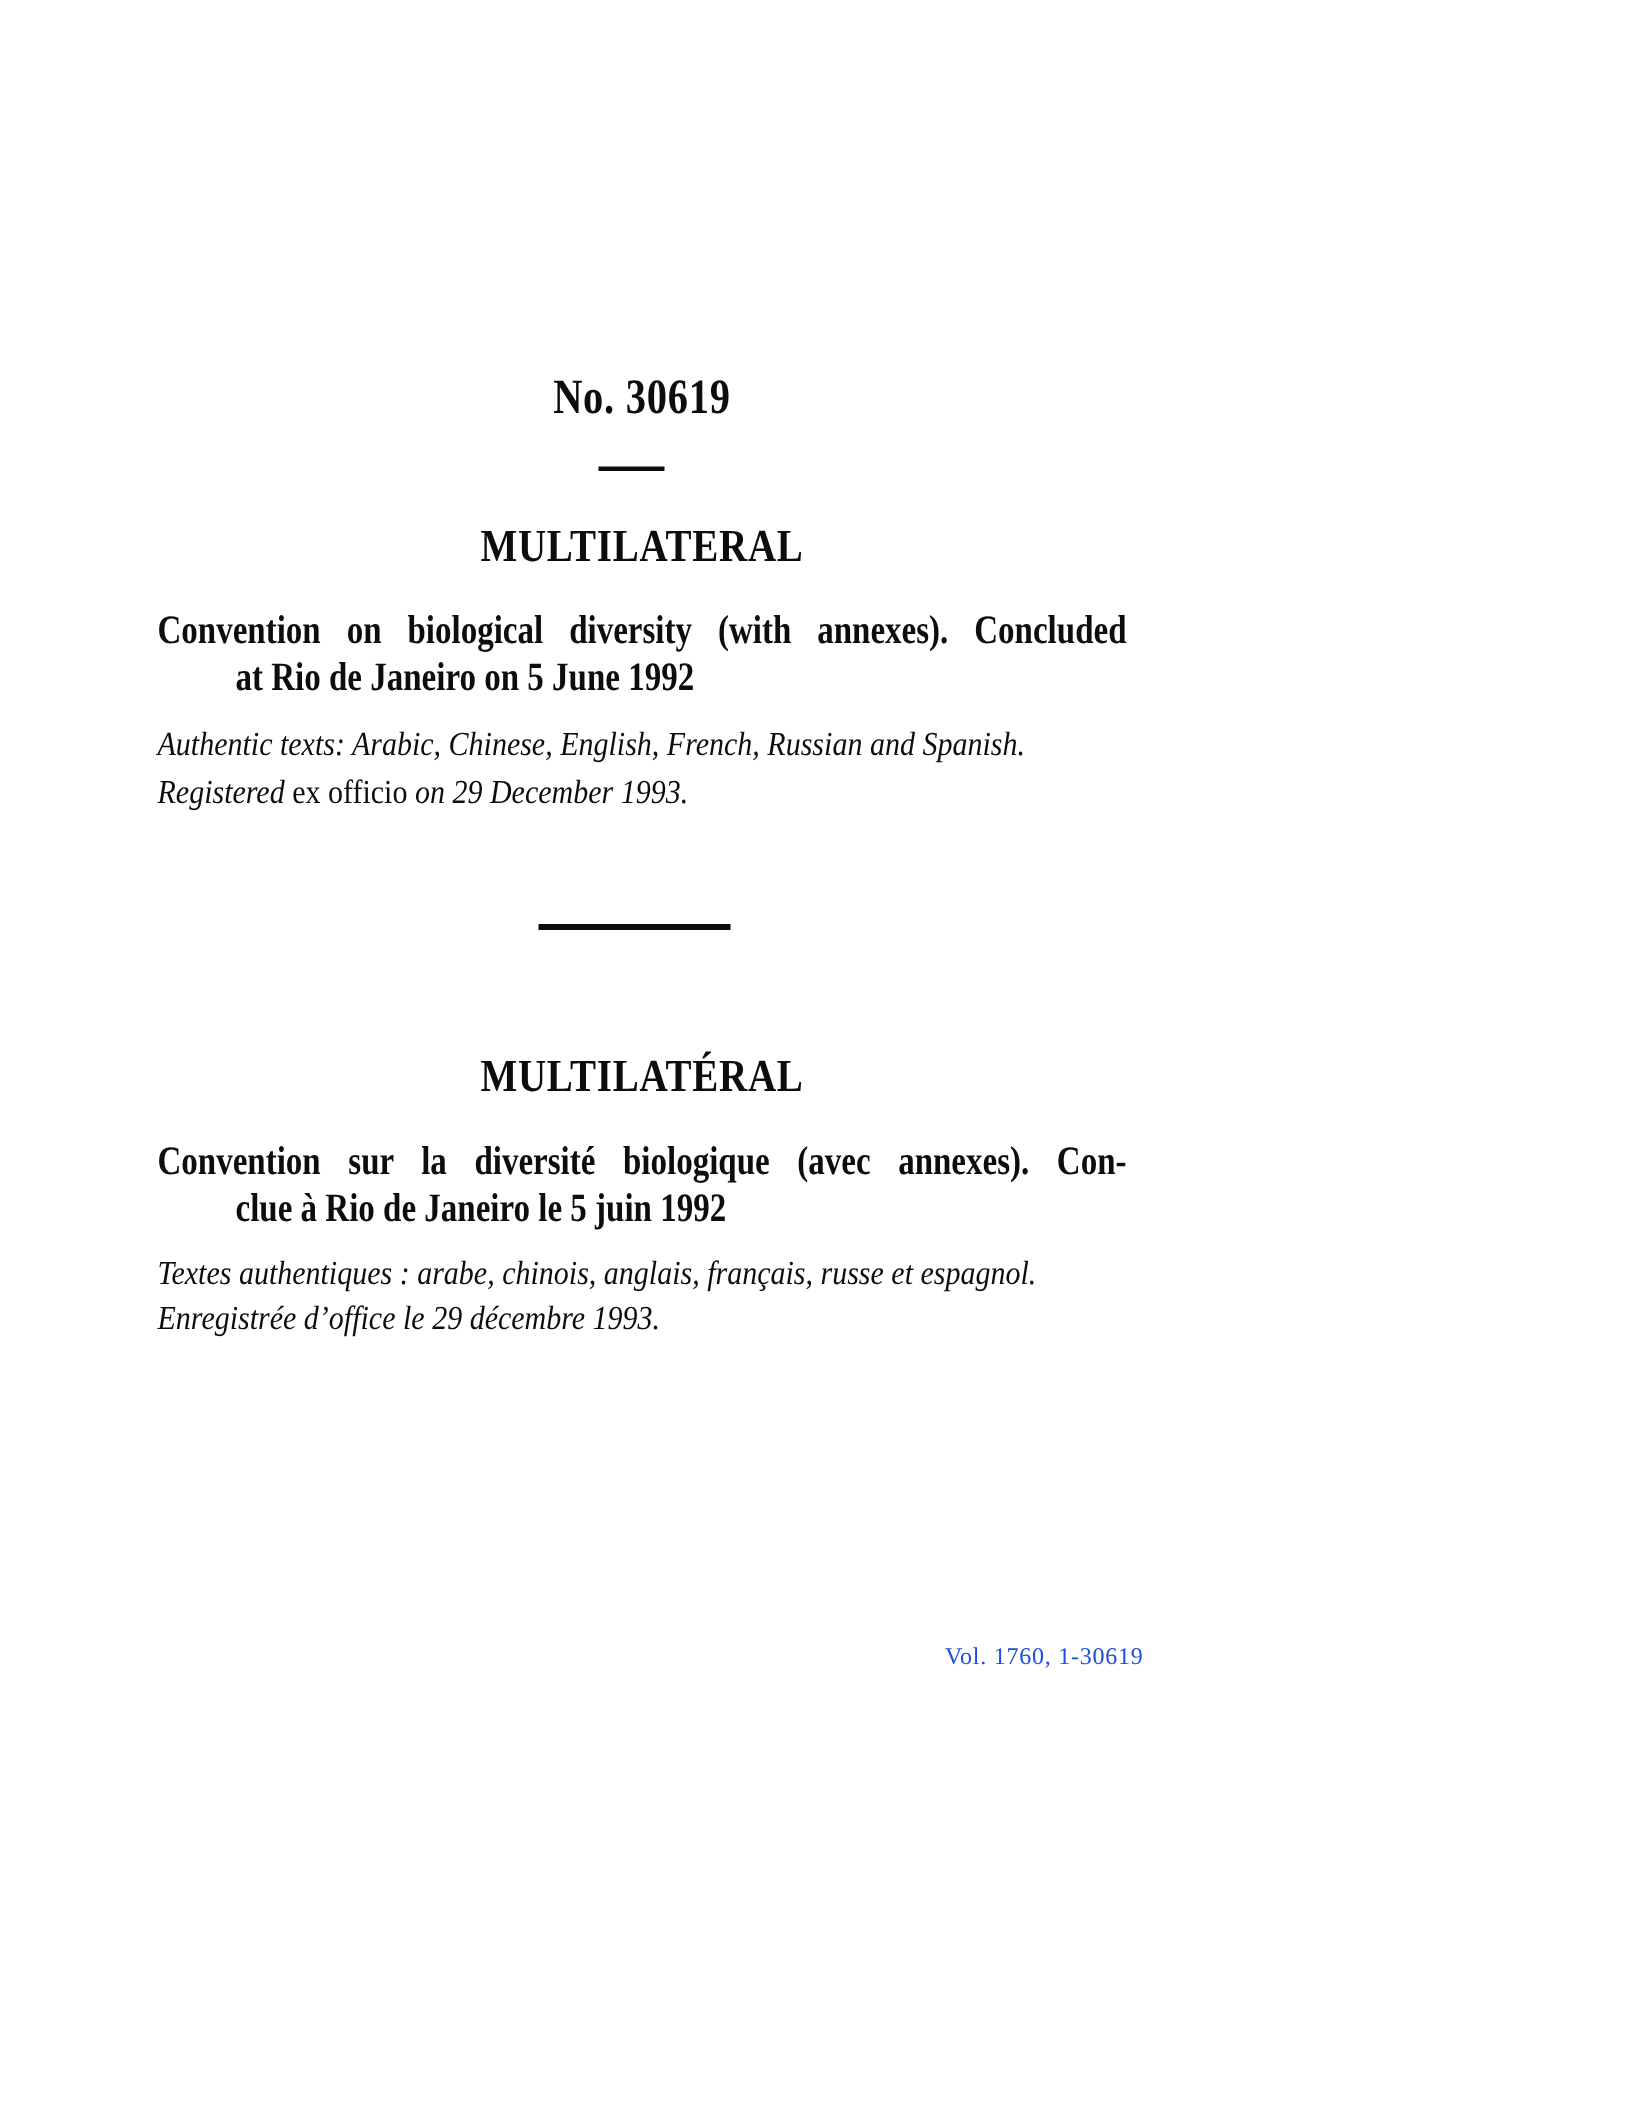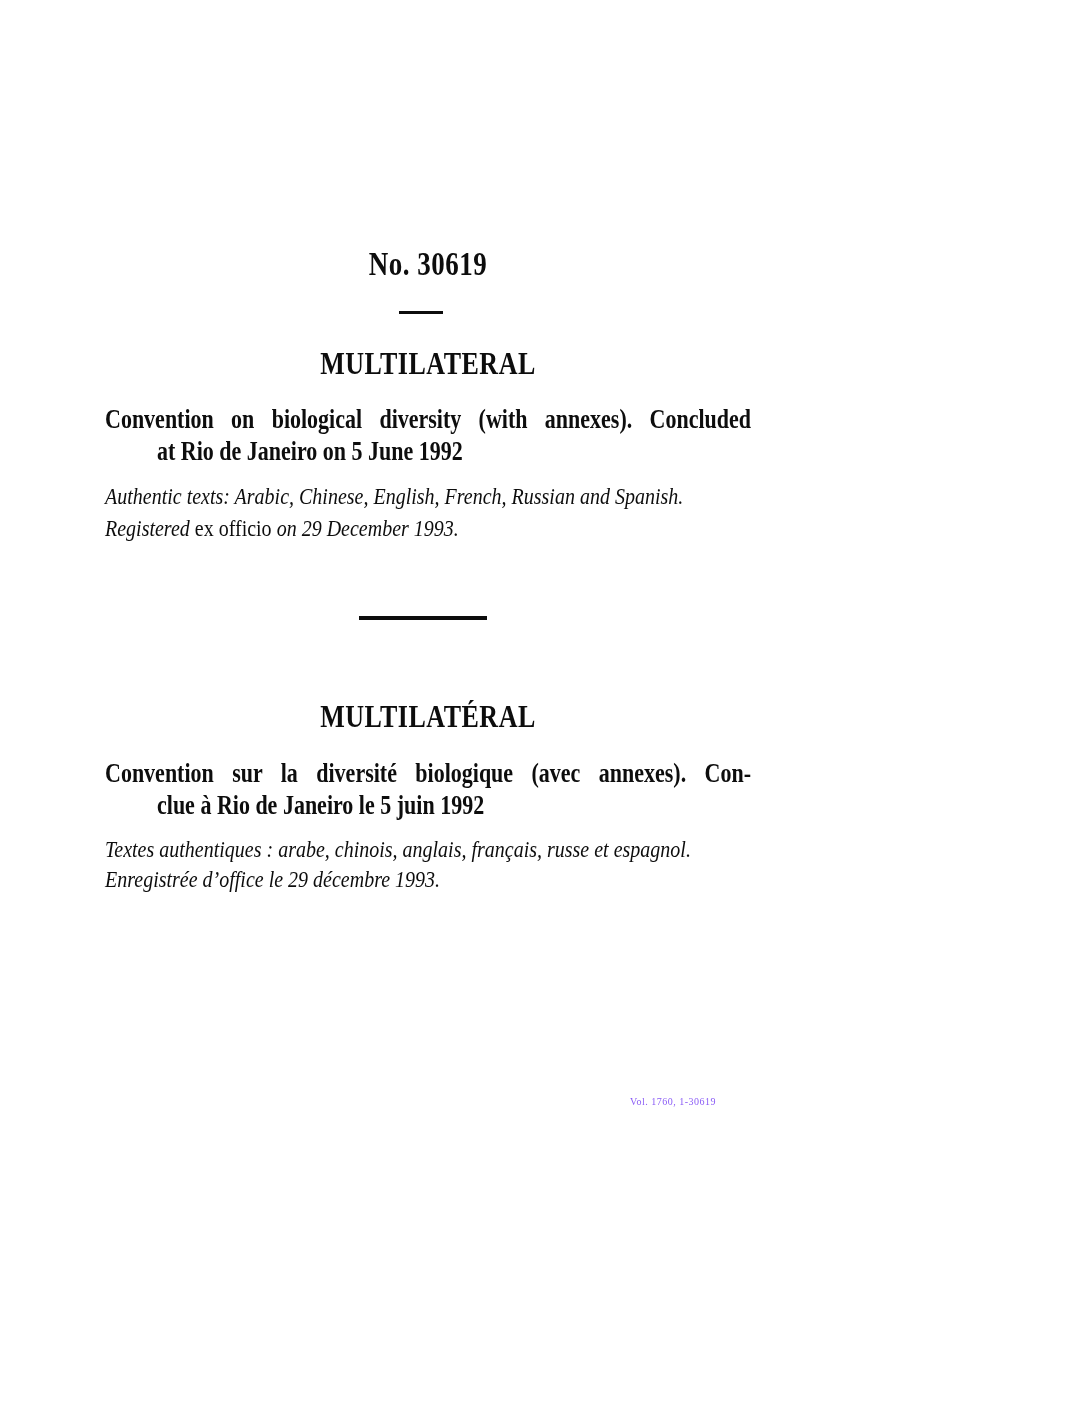--- a/index.html
+++ b/index.html
@@ -81,22 +81,22 @@
   }
   .italic-line .roman { font-style: normal; }
   .en-auth { top: 483px; }
   .en-reg  { top: 515px; }
   .fr-auth { top: 836px; }
   .fr-reg  { top: 866px; }
 
   .footer-ref {
     left: 630px;
     top: 1096px;
-    font-size: 10px;
-    color: #8b5cf6;
+    font-size: 16px;
+    color: #1d4ed8;
     letter-spacing: 0.5px;
     white-space: nowrap;
   }
 </style>
 </head>
 <body>
 
 <div class="page">
 
   <div class="abs treaty-number">No. 30619</div>

